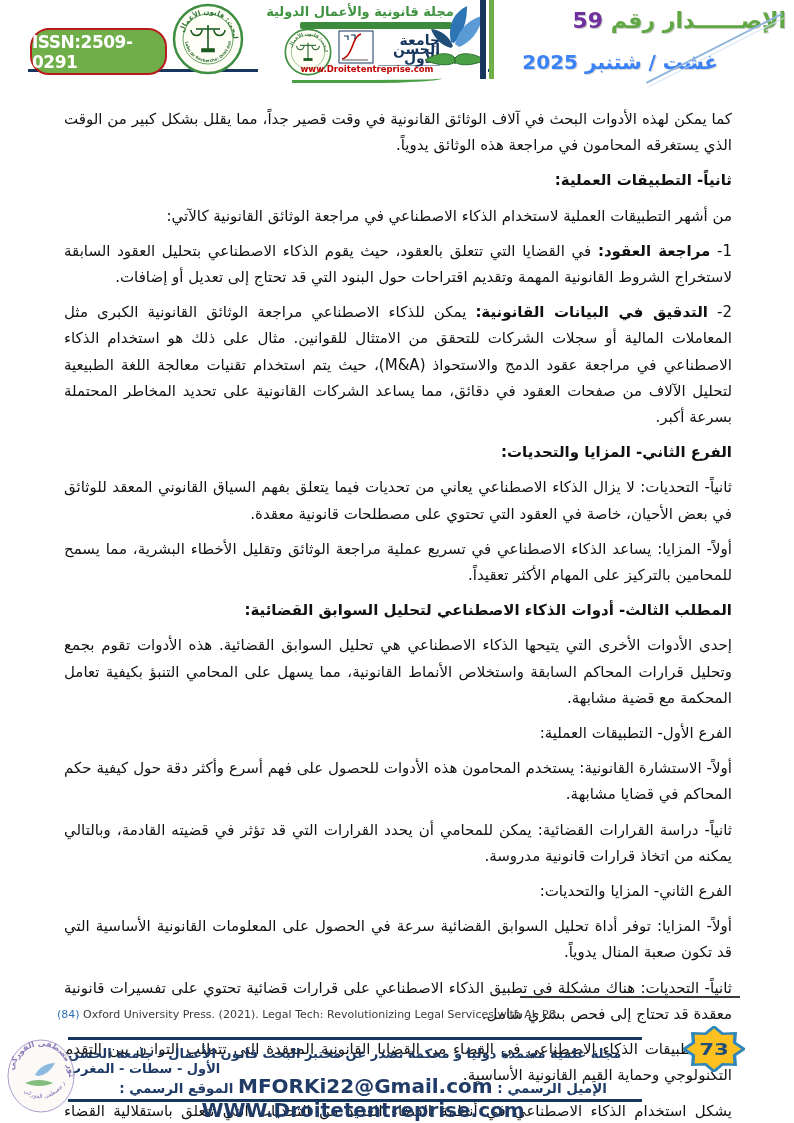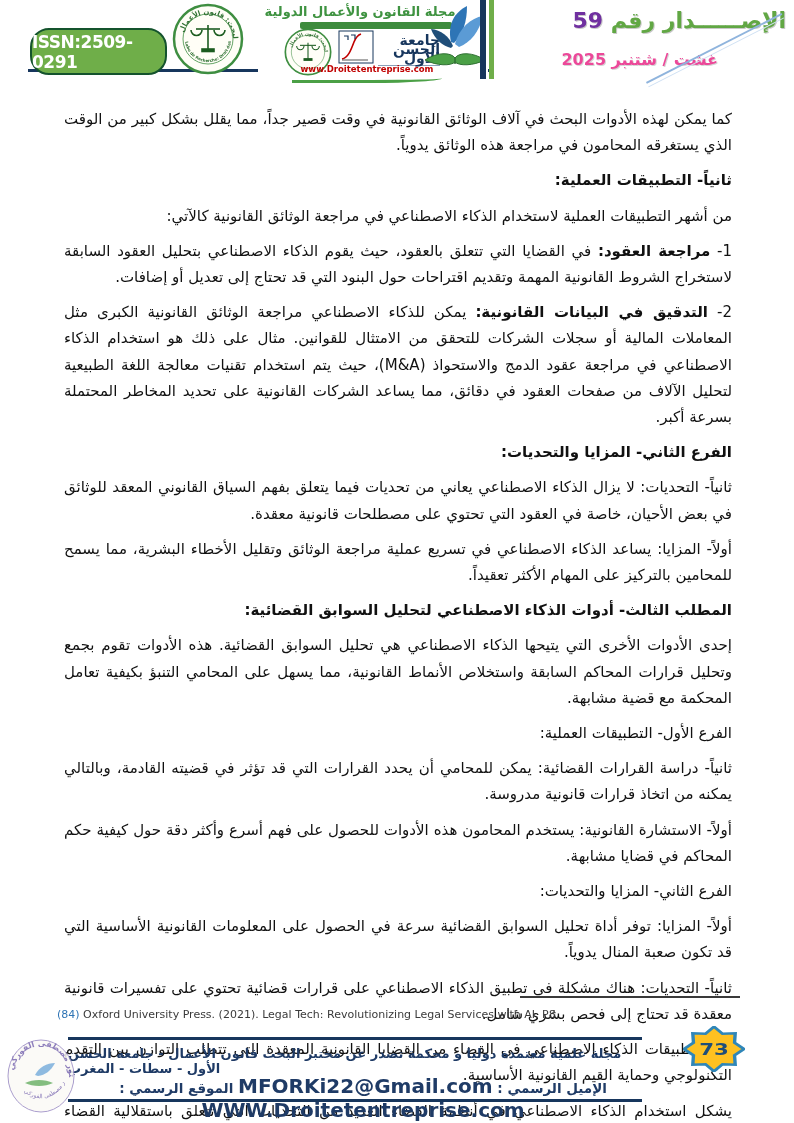--- a/index.html
+++ b/index.html
@@ -4,21 +4,21 @@
 <style>
   html,body{margin:0;padding:0;background:#e8e8e8;}
   .page{
     position:relative;width:794px;height:1123px;margin:0 auto;background:#ffffff;
     overflow:hidden;font-family:"DejaVu Sans",sans-serif;
   }
   
   .hdr-rule{position:absolute;left:28px;top:69px;width:462px;height:3px;background:#17365d;}
   .issn-pill{
     position:absolute;left:30px;top:28px;width:137px;height:47px;border-radius:19px;
-    background:#6fae49;border:2px solid #14532d;color:#fff;font-weight:bold;font-size:17px;
+    background:#6fae49;border:2px solid #b91c1c;color:#fff;font-weight:bold;font-size:17px;
     display:flex;align-items:center;justify-content:center;letter-spacing:-0.5px;box-sizing:border-box;
   }
   .seal1{position:absolute;left:172px;top:3px;}
   .logo-block{position:absolute;left:258px;top:2px;width:230px;height:80px;background:#fff;}
   .logo-title{position:absolute;right:28px;top:2px;width:200px;text-align:center;direction:rtl;
     color:#3f9341;font-weight:bold;font-size:13px;}
   .logo-banner{position:absolute;left:42px;top:20px;width:152px;height:7px;background:#3d8b3d;border-radius:2px;}
   .seal2{position:absolute;left:26px;top:26px;}
   .graph-icon{position:absolute;left:80px;top:28px;}
   .univ{position:absolute;left:120px;top:34px;width:62px;text-align:right;direction:rtl;
@@ -30,21 +30,21 @@
   .logo-swoosh{position:absolute;left:34px;top:72px;width:150px;height:6px;
     border-bottom:3px solid #4ba046;border-radius:0 0 60%/6px 60% 6px;}
   .vbar-navy{position:absolute;left:480px;top:0;width:6px;height:79px;background:#17365d;}
   .vbar-green{position:absolute;left:489px;top:0;width:5px;height:79px;background:#6fae49;}
   .issue-line{
     position:absolute;right:8px;top:8px;direction:rtl;font-size:22px;font-weight:bold;color:#61a744;
     text-shadow:1px 1px 0 #c8c8c8;white-space:nowrap;
   }
   .issue-num{color:#7030a0;}
   .date-line{
-    position:absolute;right:76px;top:50px;direction:rtl;font-size:16px;font-weight:bold;color:#ec4899;
+    position:absolute;right:76px;top:50px;direction:rtl;font-size:20px;font-weight:bold;color:#3b82f6;
     text-shadow:1px 1px 0 #d5d5d5;white-space:nowrap;
   }
   .diag{position:absolute;left:646px;top:82px;width:152px;height:3px;
     border-top:2px solid #8fb4dd;border-bottom:1px solid #cfe0f3;
     transform:rotate(-27deg);transform-origin:0 0;}
   
   .body-text{
     position:absolute;left:55px;top:97px;width:686px;direction:rtl;text-align:justify;
     font-size:15px;line-height:26.2px;color:#111;
   }
@@ -92,21 +92,21 @@
     <g stroke="#1c5c20" stroke-width="1.6" fill="none">
       <line x1="36" y1="22" x2="36" y2="46"></line>
       <line x1="24" y1="26" x2="48" y2="26"></line>
       <path d="M 19,27 A 5.5,5.5 0 0 0 30,27"></path>
       <path d="M 42,27 A 5.5,5.5 0 0 0 53,27"></path>
       <rect x="30" y="46" width="12" height="2.5" fill="#1c5c20"></rect>
     </g>
   </svg>
 
   <div class="logo-block">
-    <div class="logo-title">مجلة القانون والأعمال الدولية</div>
+    <div class="logo-title">مجلة قانونية والأعمال الدولية</div>
     <div class="logo-banner"></div>
 
     <svg class="seal2" width="48" height="48" viewBox="0 0 72 72">
       <circle cx="36" cy="36" r="34" fill="#fffef7" stroke="#3e8e41" stroke-width="2.5"></circle>
       <circle cx="36" cy="36" r="25" fill="none" stroke="#3e8e41" stroke-width="0.8"></circle>
       <defs>
           <path id="arcTop2" d="M 11,36 A 25,25 0 0 1 61,36"></path>
         </defs>
       <text class="seal-txt" font-size="7"><textPath href="#arcTop2" startOffset="8%">مختبر البحث: قانون الأعمال</textPath></text>
       <g stroke="#1c5c20" stroke-width="1.6" fill="none">
@@ -156,22 +156,22 @@
       <p class="bold"><span>ثانياً- التطبيقات العملية:</span></p>
       <p><span>من أشهر التطبيقات العملية لاستخدام الذكاء الاصطناعي في مراجعة الوثائق القانونية كالآتي:</span></p>
       <p><span>1- </span><span class="bold">مراجعة العقود:</span><span> في القضايا التي تتعلق بالعقود، حيث يقوم الذكاء الاصطناعي بتحليل العقود السابقة لاستخراج الشروط القانونية المهمة وتقديم اقتراحات حول البنود التي قد تحتاج إلى تعديل أو إضافات.</span></p>
       <p><span>2- </span><span class="bold">التدقيق في البيانات القانونية:</span><span> يمكن للذكاء الاصطناعي مراجعة الوثائق القانونية الكبرى مثل المعاملات المالية أو سجلات الشركات للتحقق من الامتثال للقوانين. مثال على ذلك هو استخدام الذكاء الاصطناعي في مراجعة عقود الدمج والاستحواذ (M&amp;A)، حيث يتم استخدام تقنيات معالجة اللغة الطبيعية لتحليل الآلاف من صفحات العقود في دقائق، مما يساعد الشركات القانونية على تحديد المخاطر المحتملة بسرعة أكبر.</span></p>
       <p class="bold"><span>الفرع الثاني- المزايا والتحديات:</span></p>
       <p><span>ثانياً- التحديات: لا يزال الذكاء الاصطناعي يعاني من تحديات فيما يتعلق بفهم السياق القانوني المعقد للوثائق في بعض الأحيان، خاصة في العقود التي تحتوي على مصطلحات قانونية معقدة.</span></p>
       <p><span>أولاً- المزايا: يساعد الذكاء الاصطناعي في تسريع عملية مراجعة الوثائق وتقليل الأخطاء البشرية، مما يسمح للمحامين بالتركيز على المهام الأكثر تعقيداً.</span></p>
       <p class="bold"><span>المطلب الثالث- أدوات الذكاء الاصطناعي لتحليل السوابق القضائية:</span></p>
       <p><span>إحدى الأدوات الأخرى التي يتيحها الذكاء الاصطناعي هي تحليل السوابق القضائية. هذه الأدوات تقوم بجمع وتحليل قرارات المحاكم السابقة واستخلاص الأنماط القانونية، مما يسهل على المحامي التنبؤ بكيفية تعامل المحكمة مع قضية مشابهة.</span></p>
       <p><span>الفرع الأول- التطبيقات العملية:</span></p>
+      <p><span>أولاً- الاستشارة القانونية: يستخدم المحامون هذه الأدوات للحصول على فهم أسرع وأكثر دقة حول كيفية حكم المحاكم في قضايا مشابهة.</span></p>
       <p><span>ثانياً- دراسة القرارات القضائية: يمكن للمحامي أن يحدد القرارات التي قد تؤثر في قضيته القادمة، وبالتالي يمكنه من اتخاذ قرارات قانونية مدروسة.</span></p>
-      <p><span>أولاً- الاستشارة القانونية: يستخدم المحامون هذه الأدوات للحصول على فهم أسرع وأكثر دقة حول كيفية حكم المحاكم في قضايا مشابهة.</span></p>
       <p><span>الفرع الثاني- المزايا والتحديات:</span></p>
       <p><span>أولاً- المزايا: توفر أداة  تحليل السوابق القضائية سرعة في الحصول على المعلومات القانونية الأساسية التي قد تكون صعبة المنال يدوياً.</span></p>
       <p><span>ثانياً- التحديات: هناك مشكلة في تطبيق الذكاء الاصطناعي على قرارات قضائية تحتوي على تفسيرات قانونية معقدة قد تحتاج إلى فحص بشري شامل.</span></p>
       <p><span>تعتبر تطبيقات الذكاء الاصطناعي في القضاء من القضايا القانونية المعقدة التي تتطلب التوازن بين التقدم التكنولوجي وحماية القيم القانونية الأساسية.</span></p>
       <p><span>يشكل استخدام الذكاء الاصطناعي في أنظمة القضاء العديد من التحديات التي تتعلق باستقلالية القضاء ومسؤولية اتخاذ القرارات القانونية.</span></p>
     </div>
 
   <div class="fn-sep"></div>
   <div class="footnote">
     <span class="fnblue">(84)</span><span> Oxford University Press. (2021). Legal Tech: Revolutionizing Legal Services with AI, P8.</span>

